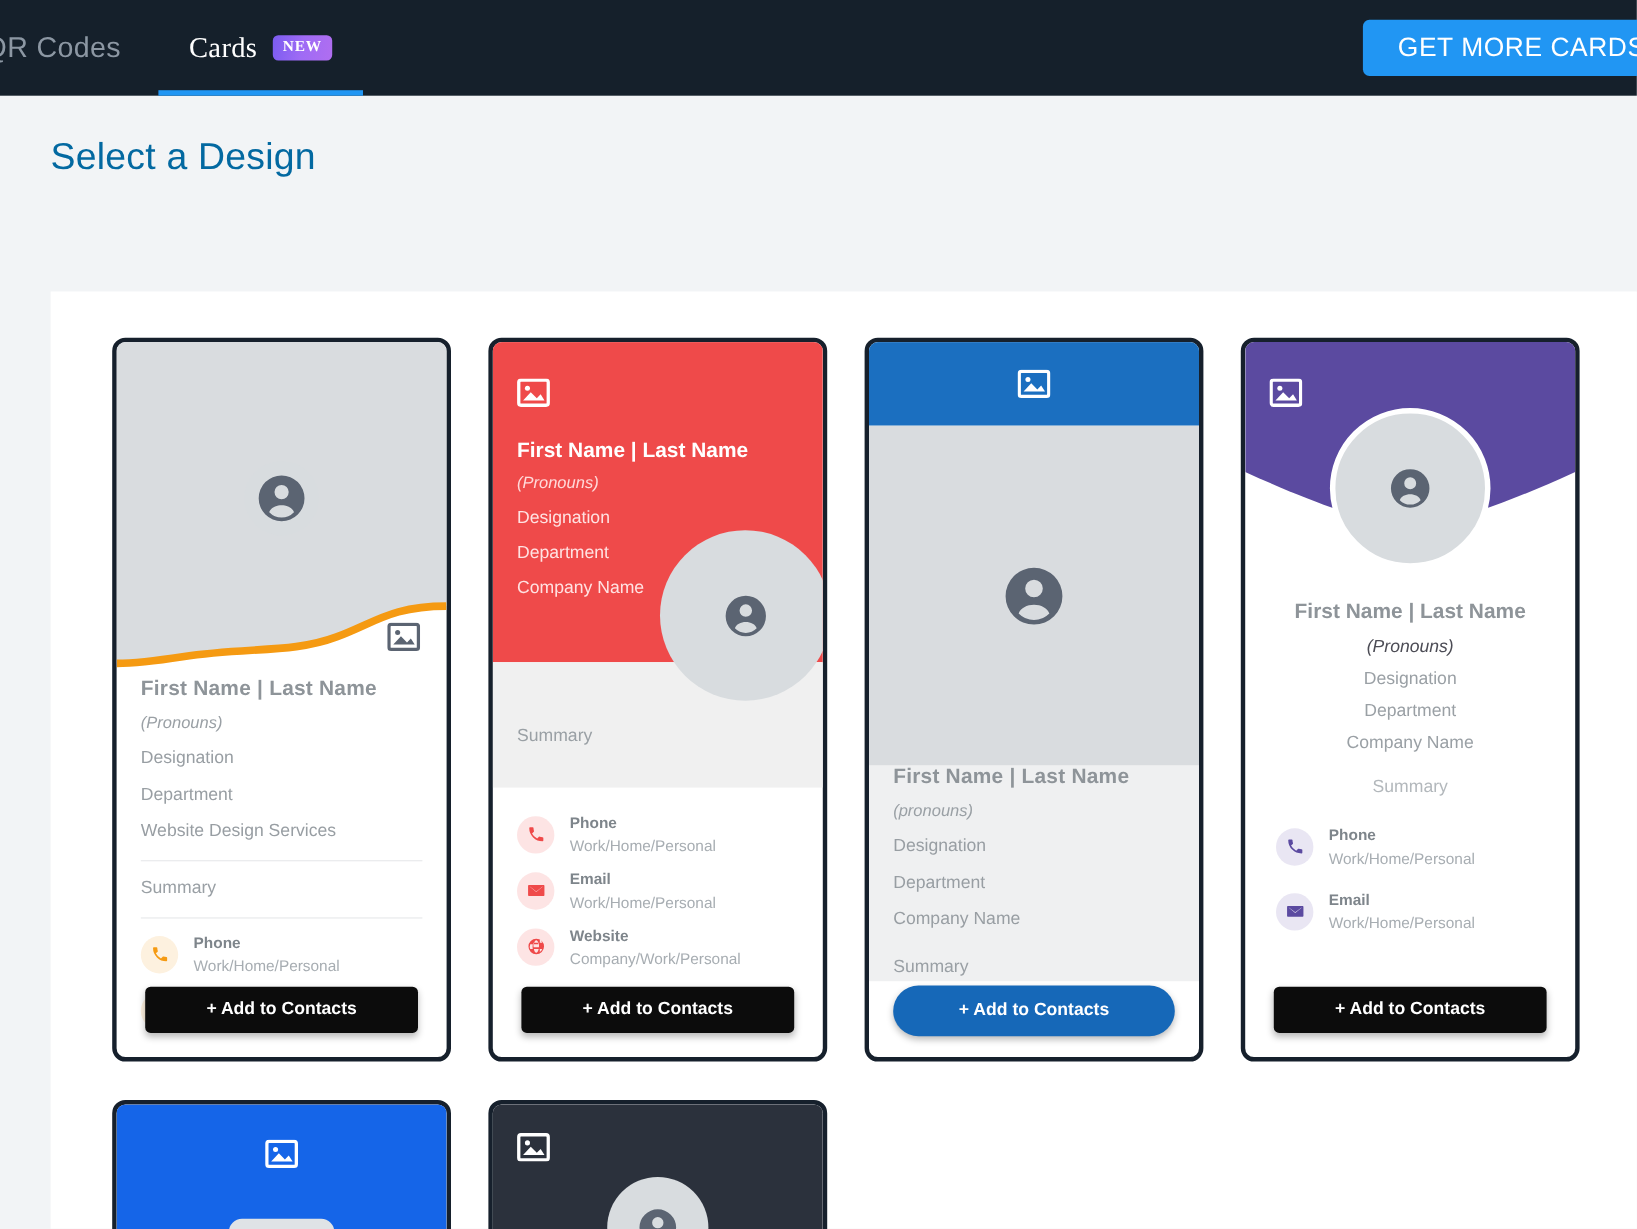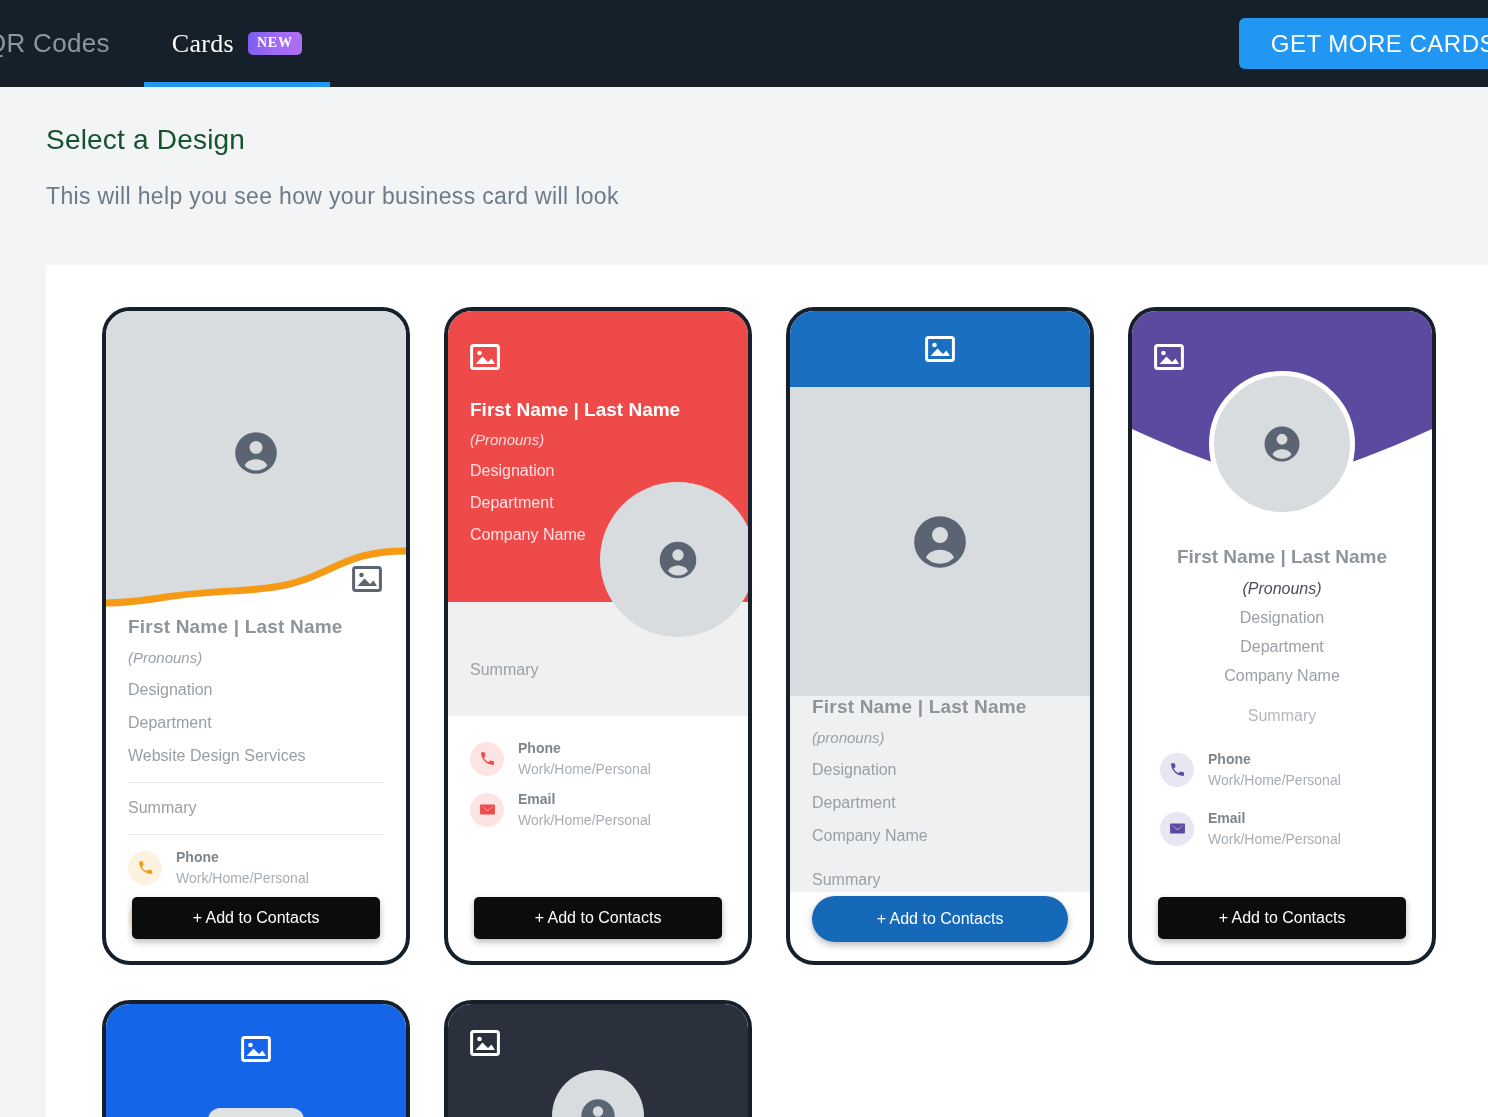--- a/index.html
+++ b/index.html
@@ -50,42 +50,42 @@
     font-family: "Liberation Sans", sans-serif;
     font-size: 24px; letter-spacing: .5px;
     padding: 0 32px;
     cursor: pointer;
     white-space: nowrap;
   }
 
   
   .page-head { position: absolute; left: 46px; top: 124px; }
   .page-title {
-    font-size: 28px; color: #14532d; font-weight: normal;
+    font-size: 34px; color: #0369a1; font-weight: normal;
     letter-spacing: .2px;
   }
   .page-sub {
     margin-top: 27px;
     font-size: 23px; color: #6d7a87; letter-spacing: .35px;
   }
 
   
   .panel {
     position: absolute;
     left: 46px; top: 265px;
     width: 1442px; height: 852px;
     background: #ffffff;
   }
 
   
   .card {
     position: absolute;
     width: 308px; height: 658px;
     border: 4px solid #16202c;
-    border-radius: 28px;
+    border-radius: 12px;
     background: #ffffff;
     overflow: hidden;
   }
   .card.r1 { top: 42px; }
   .card.r2 { top: 735px; height: 382px; }
   .c1 { left: 56px; }
   .c2 { left: 398px; }
   .c3 { left: 740px; }
   .c4 { left: 1082px; }
 
@@ -124,21 +124,21 @@
   .clabel { font-size: 14px; font-weight: bold; color: #7e858b; }
   .cval { font-size: 14px; color: #a7adb2; margin-top: 5px; }
 
   .addbtn {
     position: absolute; left: 26px; right: 26px; bottom: 22px;
     height: 42px;
     background: #0c0c0c;
     color: #fff;
     border: none; border-radius: 5px;
     font-family: "Liberation Sans", sans-serif;
-    font-size: 16px; font-weight: normal;
+    font-size: 16px; font-weight: bold;
     cursor: pointer;
     box-shadow: 0 3px 7px rgba(0,0,0,.28);
   }
   .addbtn.pill { border-radius: 30px; background: #1668b8; height: 46px; left: 22px; right: 22px; bottom: 19px; }
 
   
   .d2-hero { position: absolute; left:0; top:0; width:100%; height: 291px; background:#ef4a4a; }
   .d2-imgicon { position: absolute; left: 22px; top: 33px; }
   .d2-text { position: absolute; left: 22px; top: 88px; }
   .d2-name { font-size: 19px; font-weight: bold; color:#fff; }
@@ -212,21 +212,20 @@
   <div class="nav-tab active">
     <span>Cards</span>
     <span class="new-badge">NEW</span>
   </div>
 
   <button class="get-more-btn">GET MORE CARDS</button>
 </div>
 
 <div class="page-head">
   <h1 class="page-title">Select a Design</h1>
-  <div class="page-sub">This will help you see how your business card will look</div>
 </div>
 
 <div class="panel">
 
   <div class="card r1 c1">
     <div class="card-inner">
       <div class="d1-hero">
         <svg width="300" height="300" viewBox="0 0 300 300">
           <path d="M0 0 H300 V240 C250 240 235 255 200 268 C160 283 120 277 60 286 C34 290 16 292 0 292 Z" fill="#d9dcdf"></path>
           <path d="M0 292 C16 292 34 290 60 286 C120 277 160 283 200 268 C235 255 250 240 300 240" fill="none" stroke="#f59a12" stroke-width="7"></path>
@@ -333,20 +332,31 @@
             <svg width="17" height="17" viewBox="0 0 24 24">
               <path fill="#ef4a4a" d="M2.5 5h19c.6 0 1 .4 1 1v12c0 .6-.4 1-1 1h-19c-.6 0-1-.4-1-1V6c0-.6.4-1 1-1zm9.5 8.2L3.8 7v.4L12 14l8.2-6.6V7z"></path>
             </svg>
           </span>
           <span>
             <span class="clabel" style="display:block">Email</span>
             <span class="cval" style="display:block">Work/Home/Personal</span>
           </span>
         </div>
 
+        <div class="crow">
+          <span class="cicon" style="background:#fde4e4">
+            <svg width="17" height="17" viewBox="0 0 24 24">
+              <path fill="#ef4a4a" d="M12 2a10 10 0 100 20 10 10 0 000-20zm0 2c1.2 0 2.6 2 3.1 5H8.9C9.4 6 10.8 4 12 4zM4.3 9h3.2a22 22 0 000 6H4.3a8 8 0 010-6zM12 20c-1.2 0-2.6-2-3.1-5h6.2c-.5 3-1.9 5-3.1 5zm-3.4-7a20 20 0 010-6h6.8a20 20 0 010 6zm7.9 2h3.2a8 8 0 01-3.2 4 14 14 0 000-4zm0-8a14 14 0 000-4 8 8 0 013.2 4z"></path>
+            </svg>
+          </span>
+          <span>
+            <span class="clabel" style="display:block">Website</span>
+            <span class="cval" style="display:block">Company/Work/Personal</span>
+          </span>
+        </div>
       </div>
 
       <button class="addbtn">+ Add to Contacts</button>
     </div>
   </div>
 
   <div class="card r1 c3">
     <div class="card-inner">
       <div class="d3-hero"></div>
       <div class="d3-imgicon">

